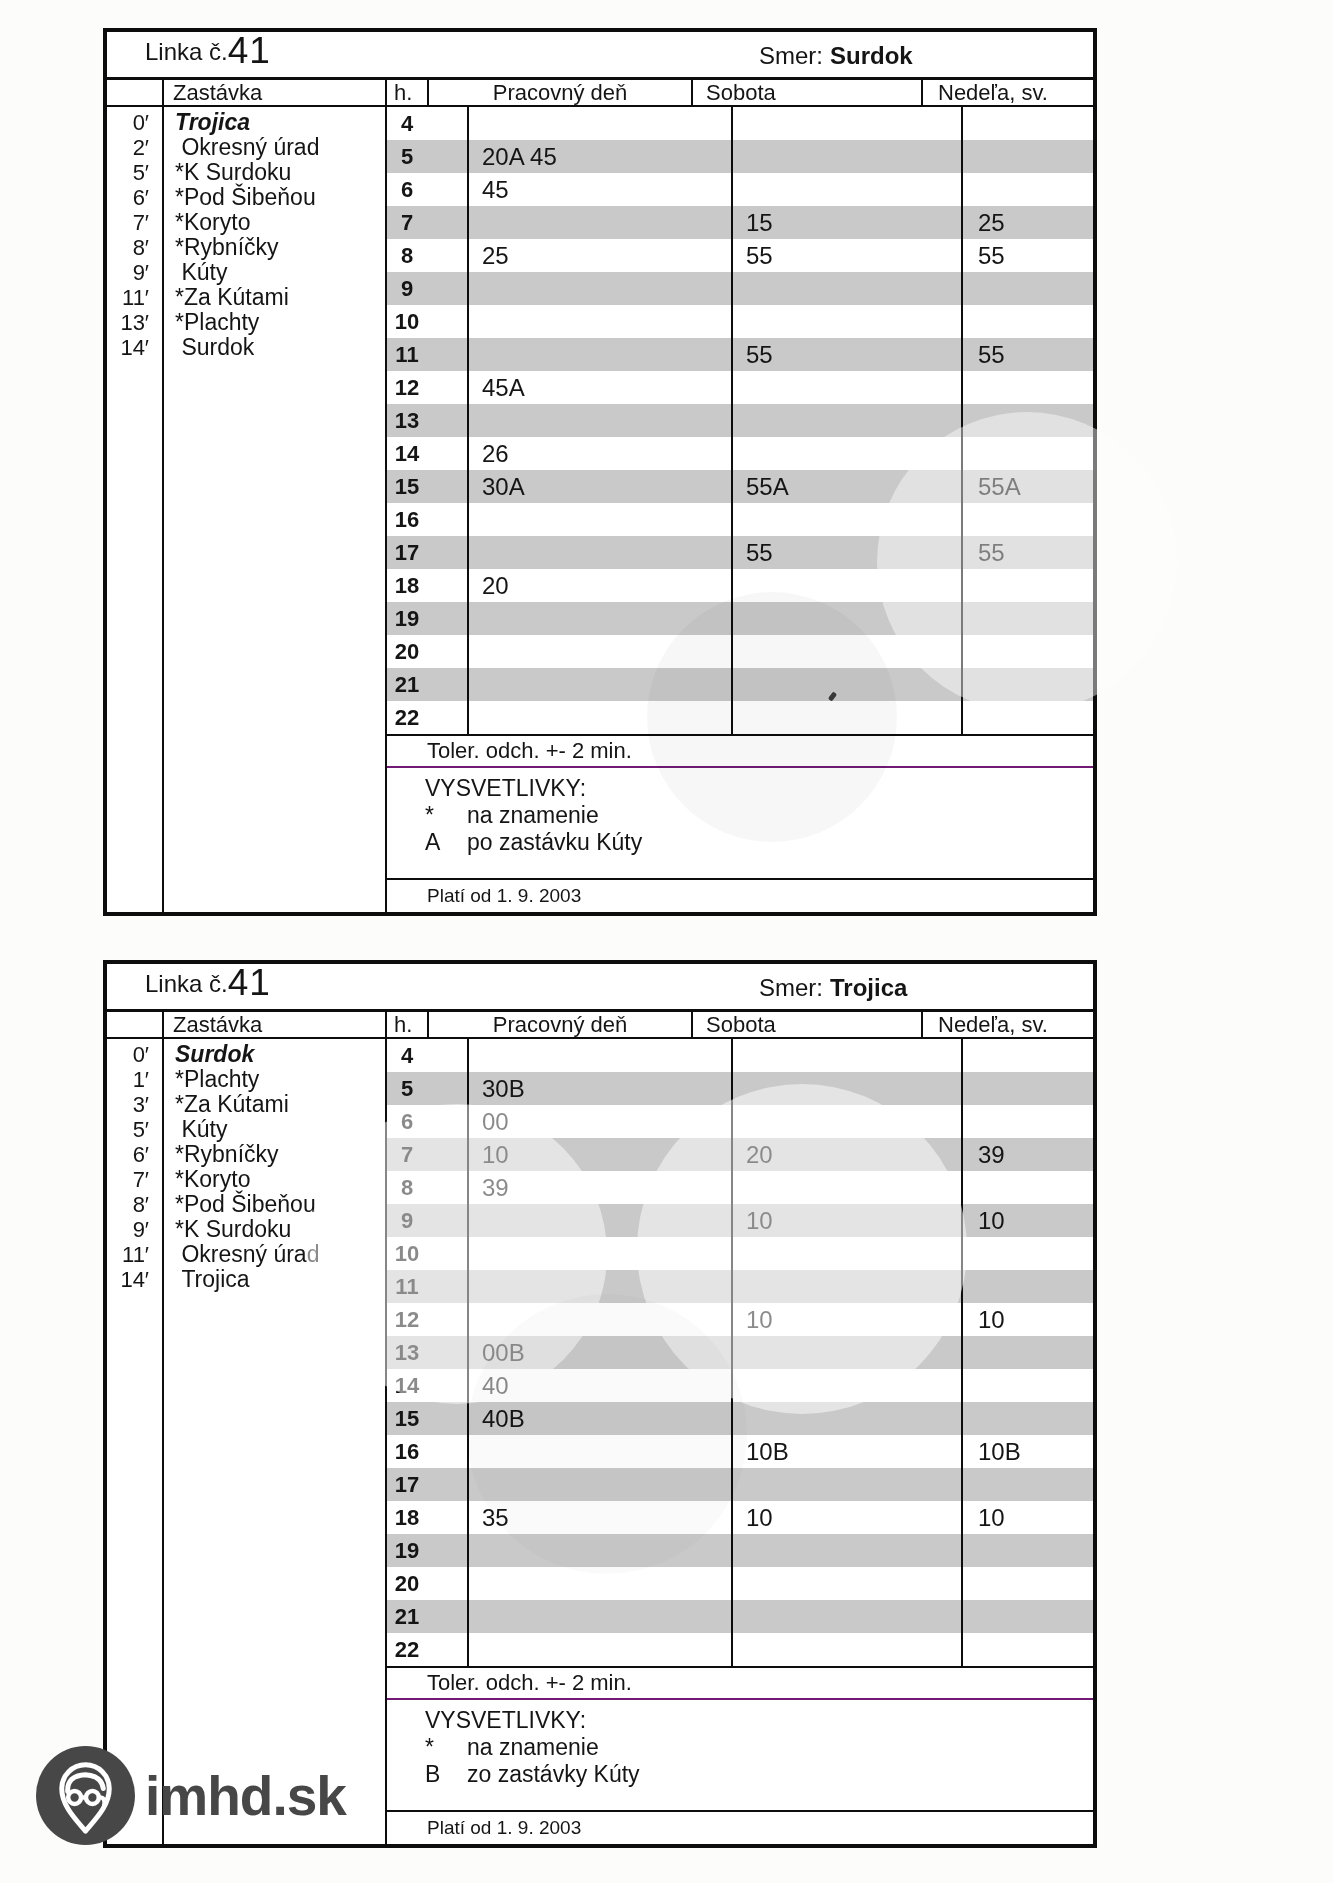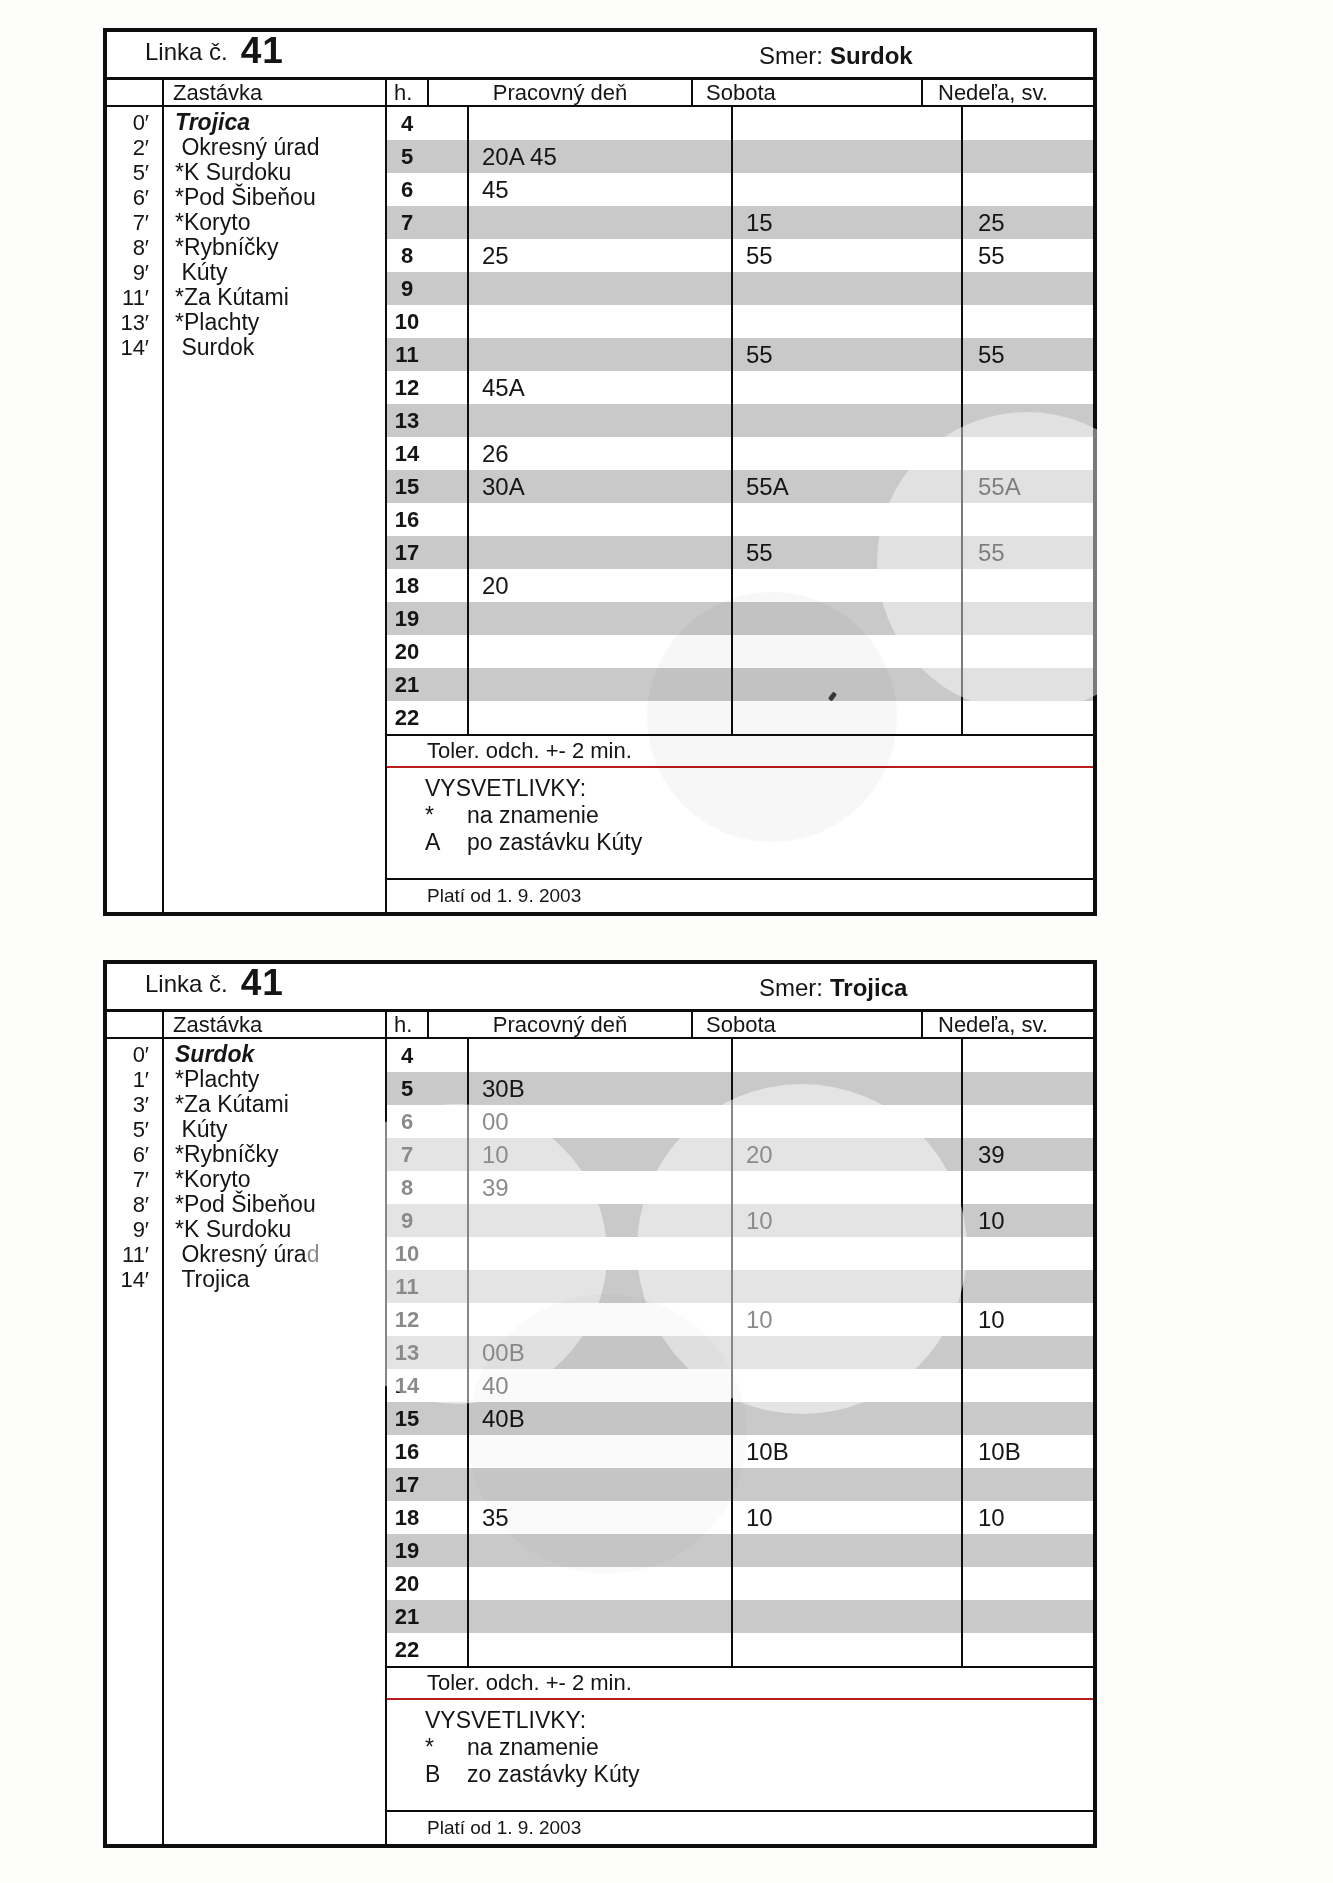--- a/index.html
+++ b/index.html
@@ -7,21 +7,21 @@
     position:relative;width:1333px;height:1883px;margin:0 auto;
     background:#fcfcfa;overflow:hidden;
     font-family:"Liberation Sans","DejaVu Sans",sans-serif;color:#151515;
   }
   
   .tt{position:absolute;left:103px;width:994px;background:#fff;
       border:4px solid #0d0d0d;box-sizing:border-box;}
   .tt-inner{width:986px;}
   .tt-title{height:45px;border-bottom:3px solid #0d0d0d;position:relative;}
   .tt-linka{position:absolute;left:38px;bottom:5px;font-size:24px;}
-  .tt-linka-num{font-weight:bold;font-size:37px;margin-left:13px;letter-spacing:1px;vertical-align:-3px;}
+  .tt-linka-num{font-weight:normal;font-size:37px;letter-spacing:1px;vertical-align:-3px;}
   .tt-smer{position:absolute;left:652px;bottom:7px;font-size:24px;}
   .tt-smer b{margin-left:7px;}
   .tt-head{display:flex;height:27px;border-bottom:2px solid #0d0d0d;font-size:22px;box-sizing:border-box;}
   .tt-head>div{box-sizing:border-box;display:flex;align-items:center;}
   .hc-min{width:55px;}
   .hc-stop{width:223px;border-left:2px solid #0d0d0d;padding-left:9px;}
   .hc-h{width:42px;border-left:2px solid #0d0d0d;padding-left:7px;}
   .hc-prac{width:264px;border-left:2px solid #0d0d0d;justify-content:center;}
   .hc-sob{width:230px;border-left:2px solid #0d0d0d;padding-left:13px;}
   .hc-ned{flex:1;border-left:2px solid #0d0d0d;padding-left:15px;}
@@ -38,21 +38,21 @@
   .grid{height:627px;}
   .grow{display:flex;height:33px;}
   .grow>div{box-sizing:border-box;display:flex;align-items:center;height:100%;}
   .grow.band{background:#c9c9c9;}
   .g-h{width:40px;justify-content:center;font-weight:bold;font-size:22px;}
   .g-prac{width:264px;border-left:2px solid #0d0d0d;padding-left:13px;font-size:24px;margin-left:40px;}
   .g-sob{width:230px;border-left:2px solid #0d0d0d;padding-left:13px;font-size:24px;}
   .g-ned{flex:1;border-left:2px solid #0d0d0d;padding-left:15px;font-size:24px;}
   .toler{border-top:2px solid #0d0d0d;height:32px;display:flex;align-items:center;
          padding-left:40px;font-size:22px;box-sizing:border-box;}
-  .legend{border-top:2px solid #b91c1c;height:112px;padding:7px 12px 0 38px;font-size:23px;box-sizing:border-box;}
+  .legend{border-top:2px solid #701a75;height:112px;padding:7px 12px 0 38px;font-size:23px;box-sizing:border-box;}
   .legend-title{line-height:27px;}
   .legend-row{display:flex;line-height:27px;}
   .legend-sym{width:42px;}
   .valid{border-top:2px solid #0d0d0d;flex:1;display:flex;align-items:center;
          padding-left:40px;font-size:19px;box-sizing:border-box;}
   
   .ghost{position:absolute;border-radius:50%;pointer-events:none;}
   .speck{position:absolute;left:723px;top:660px;width:5px;height:9px;background:#3a3a3a;
          border-radius:2px;transform:rotate(38deg);}
   
@@ -515,14 +515,27 @@
           </div>
           <div class="valid">Platí od 1. 9. 2003</div>
         </div>
       </div>
     </div>
     <div class="ghost" style="left:200px;top:140px;width:300px;height:300px;background:rgba(255,255,255,0.5);"></div>
     <div class="ghost" style="left:530px;top:120px;width:330px;height:330px;background:rgba(255,255,255,0.5);"></div>
     <div class="ghost" style="left:360px;top:330px;width:280px;height:280px;background:rgba(0,0,0,0.02);"></div>
   </div>
 
+  <div class="logo">
+    <div class="logo-circle">
+      <svg viewBox="0 0 100 100" width="99" height="99" aria-hidden="true">
+        <path d="M50 86 C39 73 26 60 26 43 a24 24 0 1 1 48 0 C74 60 61 73 50 86 Z" fill="none" stroke="#fff" stroke-width="5" stroke-linejoin="round"></path>
+        <path d="M32 46 Q31 30 50 29 Q66 30 68 43" fill="none" stroke="#fff" stroke-width="5" stroke-linecap="round"></path>
+        <circle cx="39" cy="52" r="6.5" fill="none" stroke="#fff" stroke-width="4.5"></circle>
+        <circle cx="57" cy="52" r="6.5" fill="none" stroke="#fff" stroke-width="4.5"></circle>
+        <path d="M45.5 52 h5" stroke="#fff" stroke-width="4.5"></path>
+        <path d="M63.5 52 q7 -1 5.5 8" fill="none" stroke="#fff" stroke-width="4.5" stroke-linecap="round"></path>
+      </svg>
+    </div>
+    <div class="logo-text">imhd.sk</div>
+  </div>
 
 </div>
 
 </body></html>

